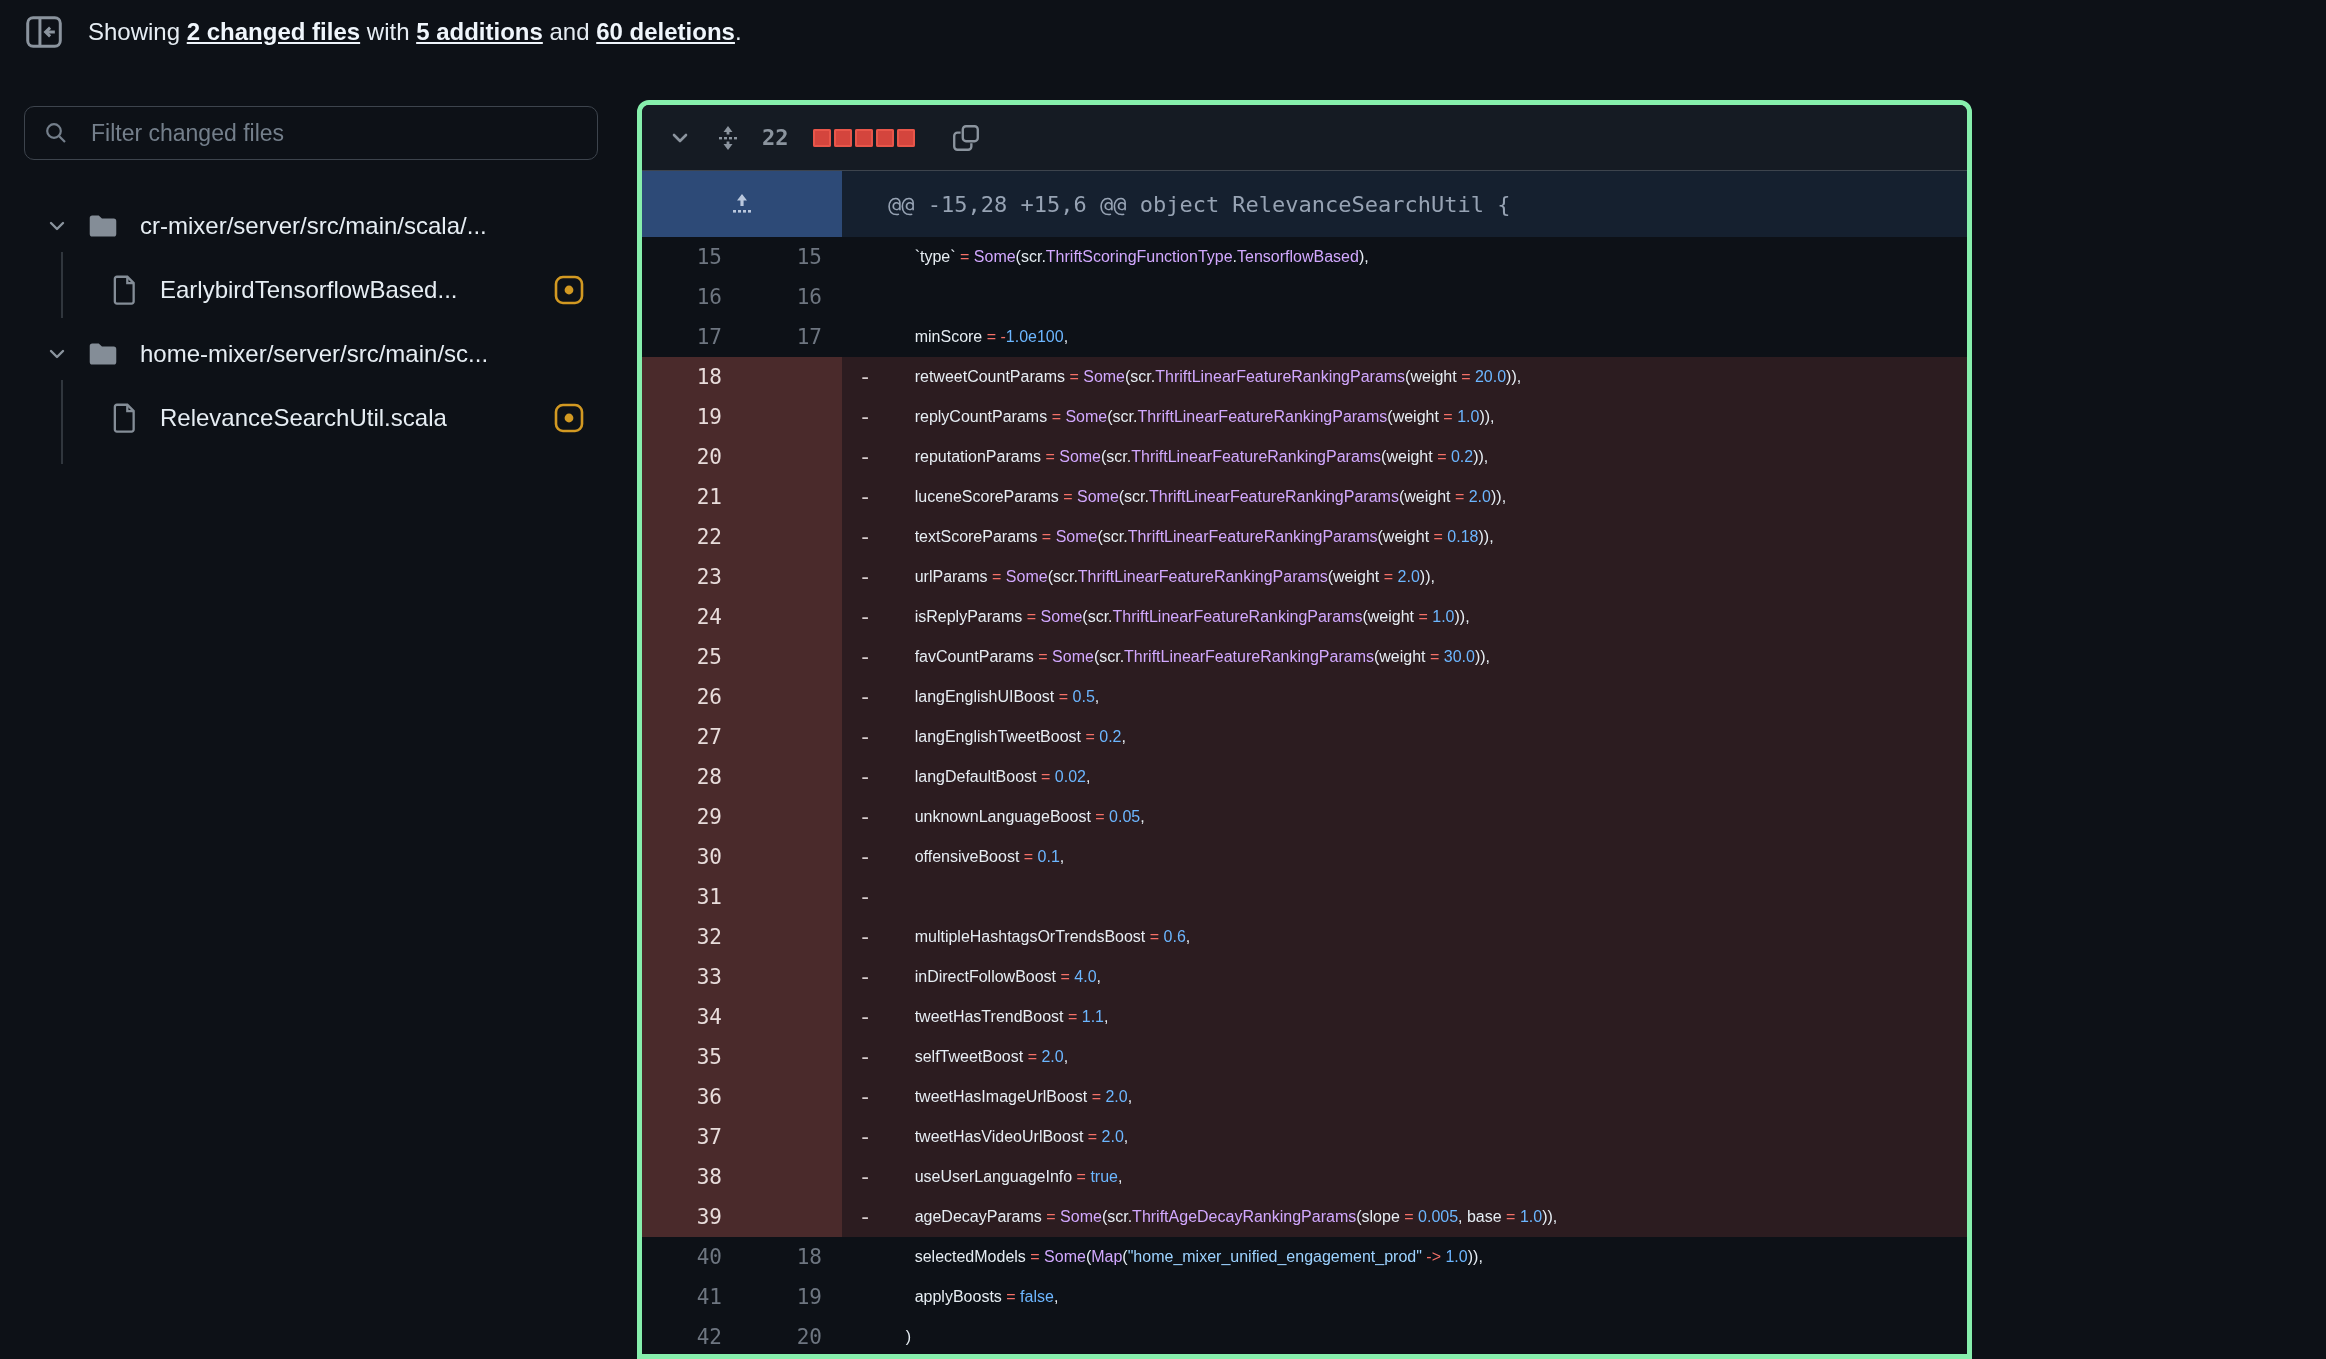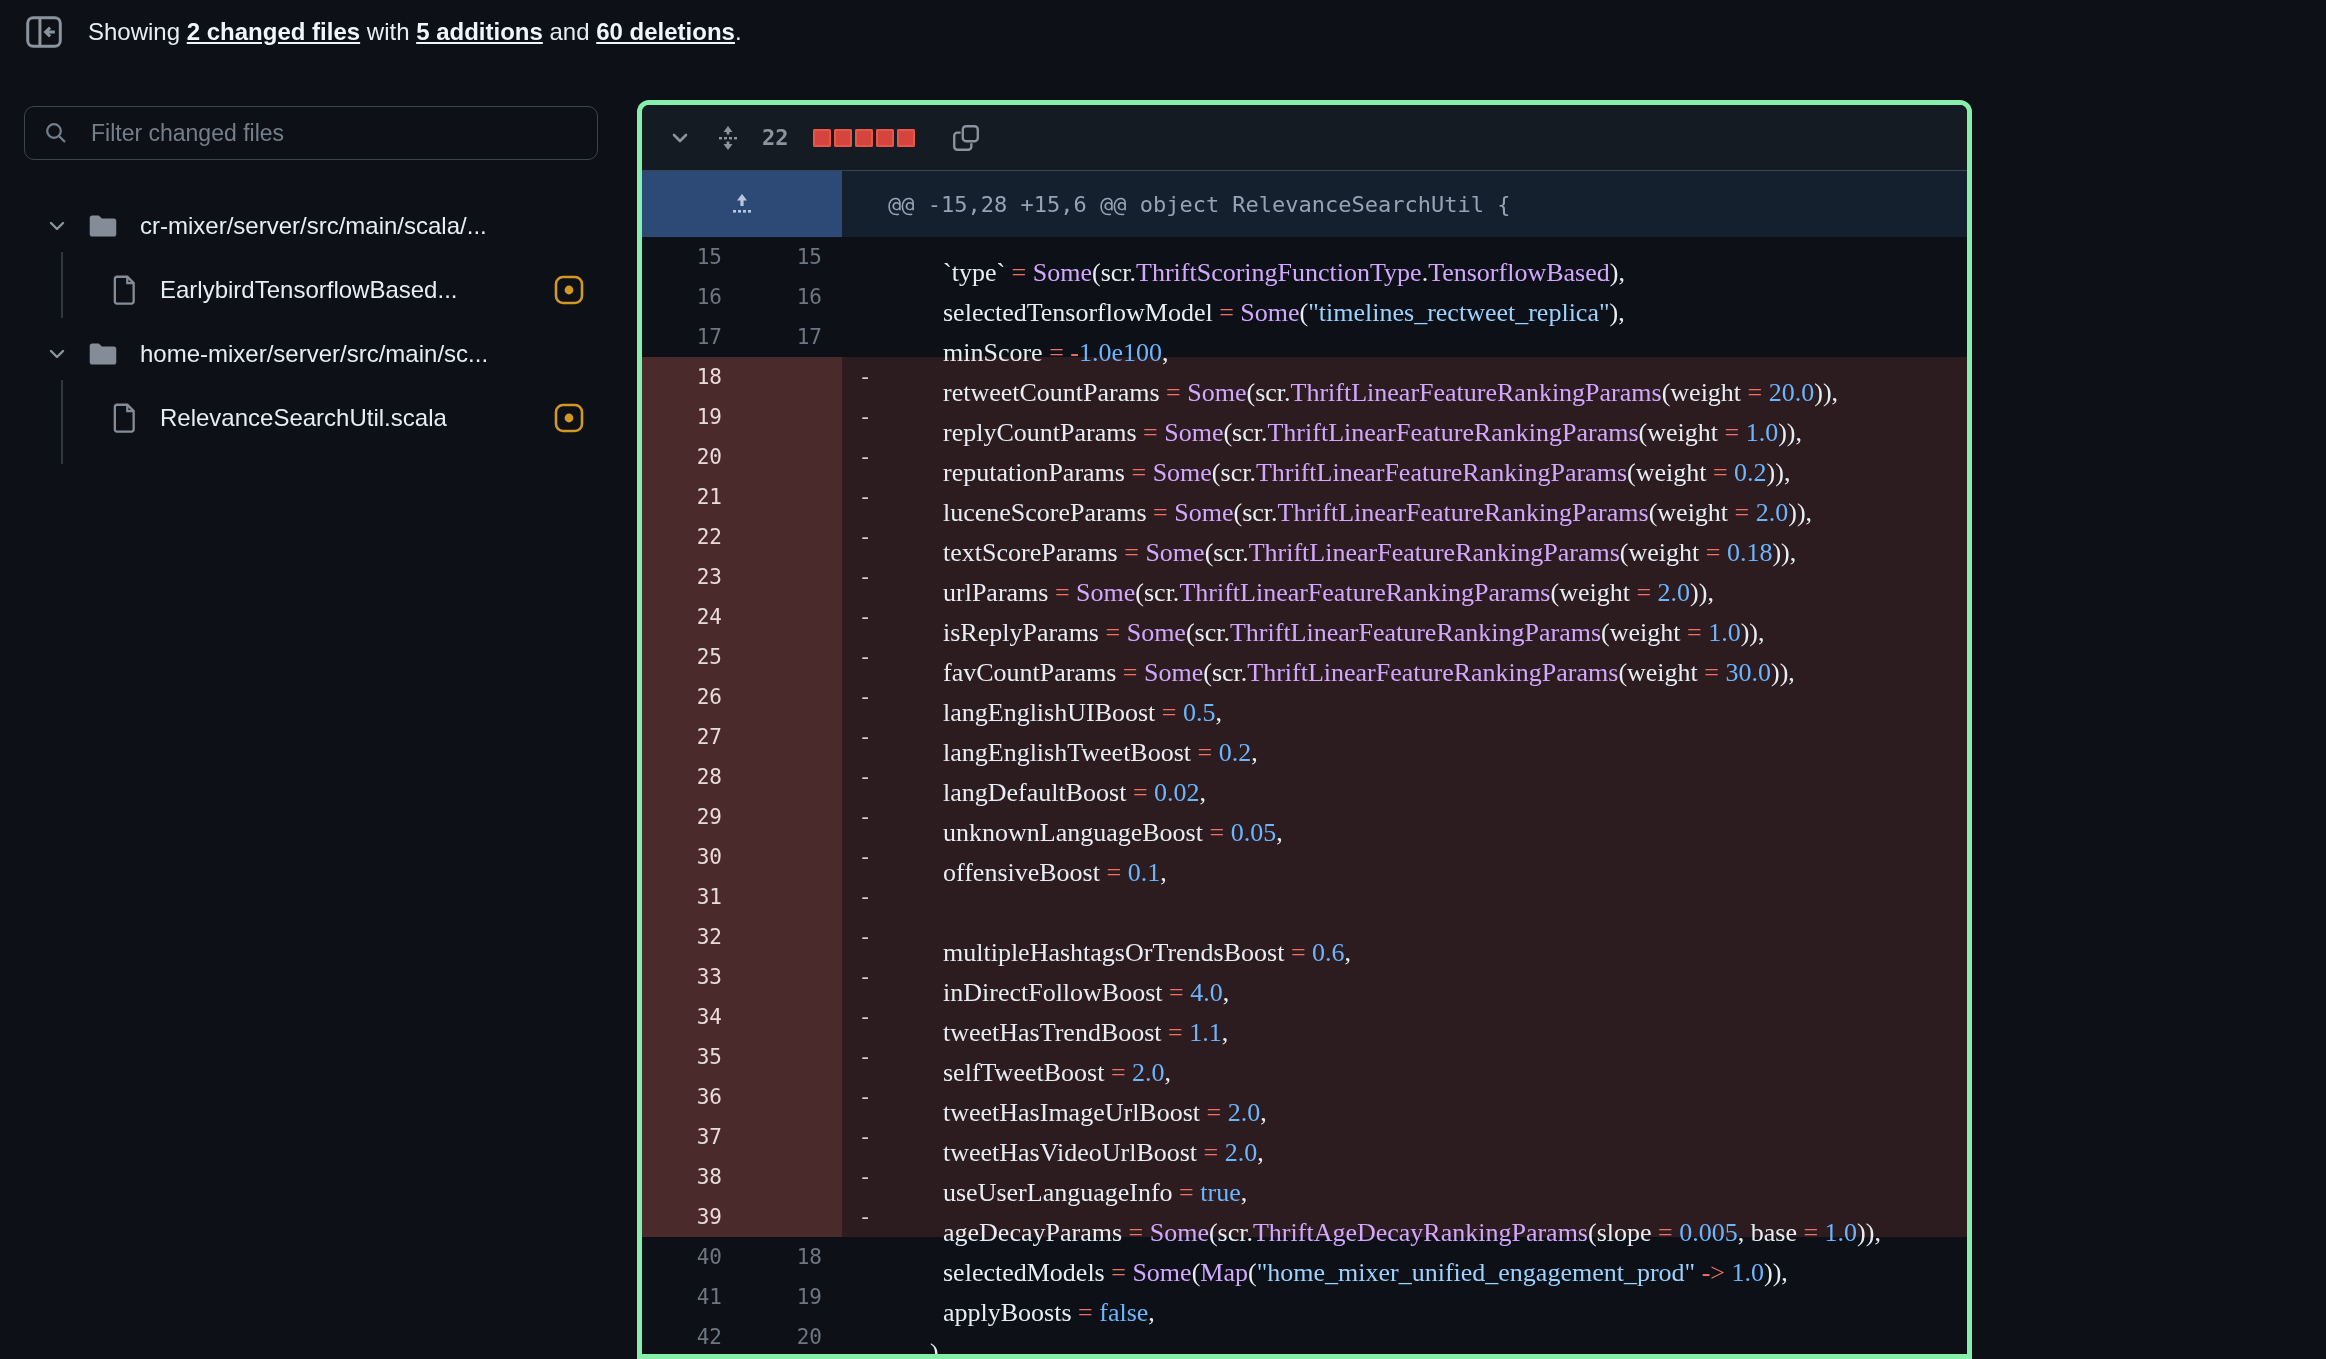--- a/index.html
+++ b/index.html
@@ -74,22 +74,22 @@
   .gut { width:200px; flex:none; display:flex; }
   .lno {
     width:100px; text-align:right; padding-right:20px; line-height:40px;
     font-family:"DejaVu Sans Mono",monospace; font-size:21px; color:#6e7681;
   }
   .marker {
     width:46px; flex:none; text-align:center; line-height:40px;
     font-family:"DejaVu Sans Mono",monospace; font-size:22px; color:#d9cfcf;
   }
   .code {
-    flex:1; white-space:pre; line-height:40px; margin:16px;
-    font-family:Liberation Serif, serif; font-size:26px; color:#e6edf3;
+    flex:1; white-space:pre; line-height:40px; margin:0;
+    font-family:Liberation Sans, sans-serif; font-size:16px; color:#e6edf3;
   }
   .drow.del { background:#2c1c20; }
   .drow.del .gut { background:#4a2a2b; }
   .drow.del .lno.old { color:#e8dcdb; }
 
   .tk-pl  { color:#e6edf3; }
   .tk-op  { color:#f47067; }
   .tk-fn  { color:#d2a8ff; }
   .tk-str { color:#9cd2ff; }
   .tk-num { color:#6cb6ff; }
@@ -239,21 +239,20 @@
         </div>
         <div class="marker"></div>
         <pre class="code"><span class="tk-pl">      `type` </span><span class="tk-op">=</span><span class="tk-pl"> </span><span class="tk-fn">Some</span><span class="tk-pl">(scr.</span><span class="tk-fn">ThriftScoringFunctionType</span><span class="tk-pl">.</span><span class="tk-fn">TensorflowBased</span><span class="tk-pl">),</span></pre>
       </div>
       <div class="drow ctx">
         <div class="gut">
           <span class="lno old">16</span>
           <span class="lno new">16</span>
         </div>
         <div class="marker"></div>
-        <pre class="code"><span class="tk-pl">      selectedTensorflowModel </span><span class="tk-op">=</span><span class="tk-pl"> </span><span class="tk-fn">Some</span><span class="tk-pl">(</span><span class="tk-str">"timelines_rectweet_replica"</span><span class="tk-pl">),</span></pre>
       </div>
       <div class="drow ctx">
         <div class="gut">
           <span class="lno old">17</span>
           <span class="lno new">17</span>
         </div>
         <div class="marker"></div>
         <pre class="code"><span class="tk-pl">      minScore </span><span class="tk-op">=</span><span class="tk-pl"> </span><span class="tk-op">-</span><span class="tk-num">1.0e100</span><span class="tk-pl">,</span></pre>
       </div>
       <div class="drow del">

